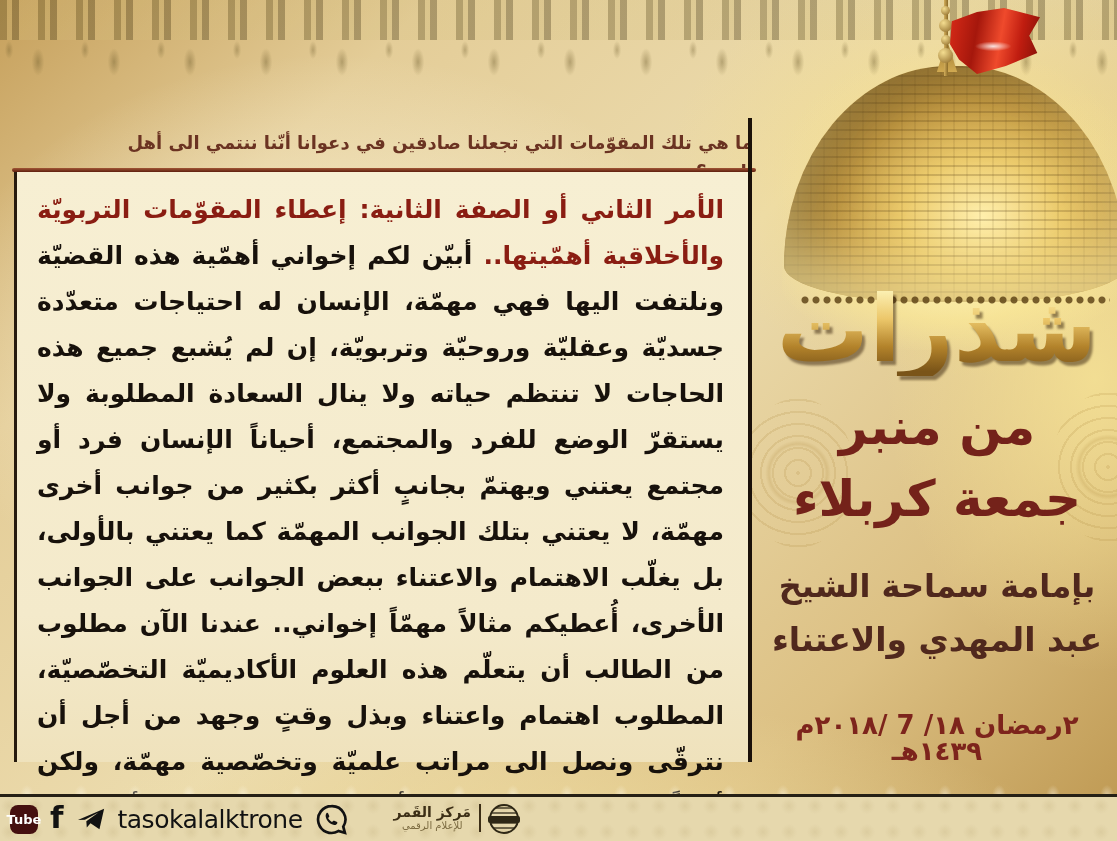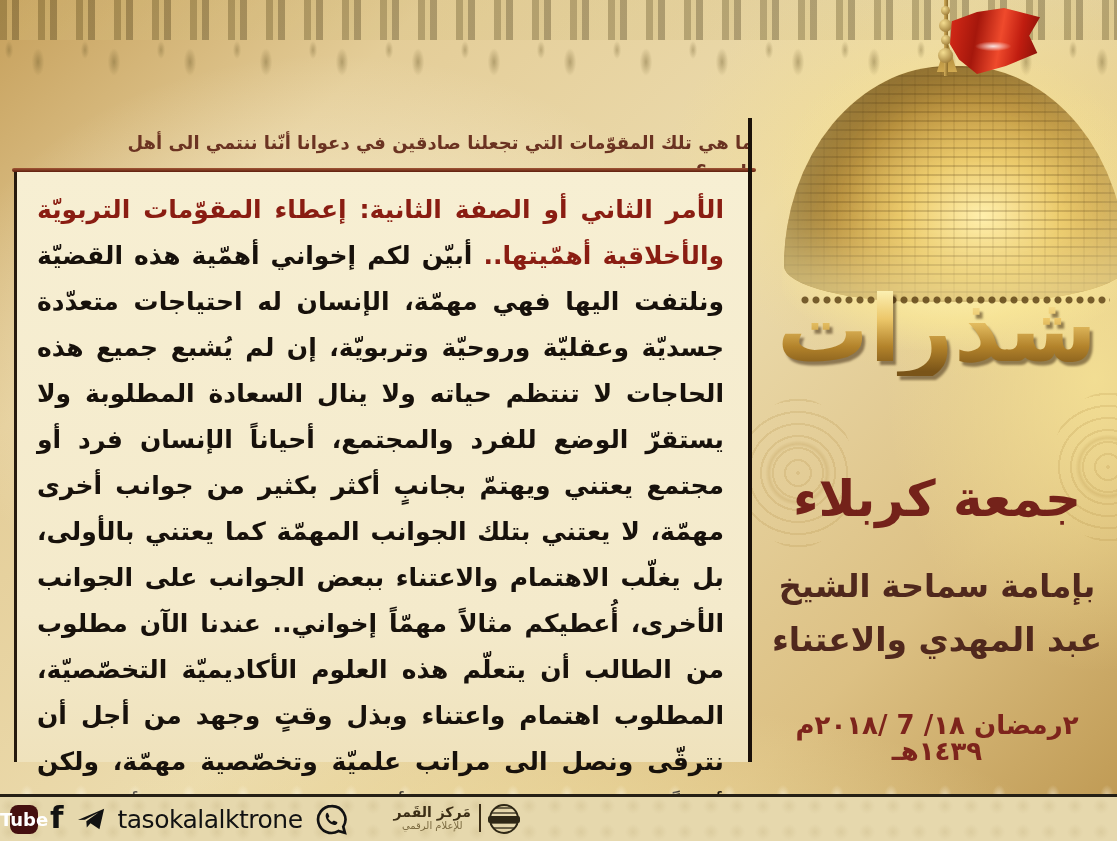--- a/index.html
+++ b/index.html
@@ -125,21 +125,21 @@
   .footer{
     position:absolute; left:0; right:0; bottom:0; height:47px;
     border-top:3px solid #262015;
     background:
       radial-gradient(circle 7px at 9px 9px, rgba(172,152,96,.18), transparent 8px) 0 0/26px 26px,
       #e6d8ad;
     display:flex; align-items:center; gap:12px; padding-left:10px;
   }
   .footer > *{ flex-shrink:0; }
   .yt-badge{ width:28px; height:29px; border-radius:8px; background:#451010;
-    color:#fff; font-size:18px; font-weight:bold; display:flex; align-items:center; justify-content:center; }
+    color:#fff; font-size:13px; font-weight:bold; display:flex; align-items:center; justify-content:center; }
   .fb{ font-size:31px; font-weight:bold; color:#121212; transform:translateY(-2px); }
   .icon-svg{ display:block; }
   .handle{ font-size:25px; color:#121212; letter-spacing:-0.5px; }
   .phone{ font-size:25px; color:#121212; letter-spacing:-0.5px; }
   .press-logo{ display:flex; align-items:flex-start; gap:8px; margin-left:34px; }
   .logo-text{ direction:rtl; text-align:center; line-height:1.15; }
   .logo-title{ font-size:14px; font-weight:bold; color:#3c2e16; }
   .logo-subtitle{ font-size:10px; color:#7b6a40; }
   .logo-rule{ width:2px; height:28px; background:#3c2e16; }
   .logo-emblem{ position:relative; width:30px; height:30px; border:2px solid #2e2715; border-radius:50%;
@@ -172,20 +172,21 @@
   <div class="question">ما هي تلك المقوّمات التي تجعلنا صادقين في دعوانا أنّنا ننتمي الى أهل البيت؟</div>
   <div class="divider-line"></div>
   <div class="right-border-seg"></div>
 
   <div class="text-panel">
     <p class="article"><span class="lead">الأمر الثاني أو الصفة الثانية: إعطاء المقوّمات التربويّة والأخلاقية أهمّيتها..</span> <span>أبيّن لكم إخواني أهمّية هذه القضيّة ونلتفت اليها فهي مهمّة، الإنسان له احتياجات متعدّدة جسديّة وعقليّة وروحيّة وتربويّة، إن لم يُشبع جميع هذه الحاجات لا تنتظم حياته ولا ينال السعادة المطلوبة ولا يستقرّ الوضع للفرد والمجتمع، أحياناً الإنسان فرد أو مجتمع يعتني ويهتمّ بجانبٍ أكثر بكثير من جوانب أخرى مهمّة، لا يعتني بتلك الجوانب المهمّة كما يعتني بالأولى، بل يغلّب الاهتمام والاعتناء ببعض الجوانب على الجوانب الأخرى، أُعطيكم مثالاً مهمّاً إخواني.. عندنا الآن مطلوب من الطالب أن يتعلّم هذه العلوم الأكاديميّة التخصّصيّة، المطلوب اهتمام واعتناء وبذل وقتٍ وجهد من أجل أن نترقّى ونصل الى مراتب علميّة وتخصّصية مهمّة، ولكن أيضاً الاهتمام والاعتناء بالأخلاق والتربية ينبغي أن يكون متوازناً وينال استحقاقه من الاهتمام.</span></p>
   </div>
 
   <div class="side">
     <div class="series-title">شذرات</div>
+    <div class="series-sub1">من منبر</div>
     <div class="series-sub2">جمعة كربلاء</div>
     <div class="imam1">بإمامة سماحة الشيخ</div>
     <div class="imam2">عبد المهدي والاعتناء</div>
     <div class="date1">٢رمضان  ١٨‏/‏ 7 ‏/‏٢٠١٨م</div>
     <div class="date2">١٤٣٩هـ</div>
   </div>
 
   <div class="white-ornament-row"></div>
 
   <div class="footer">

